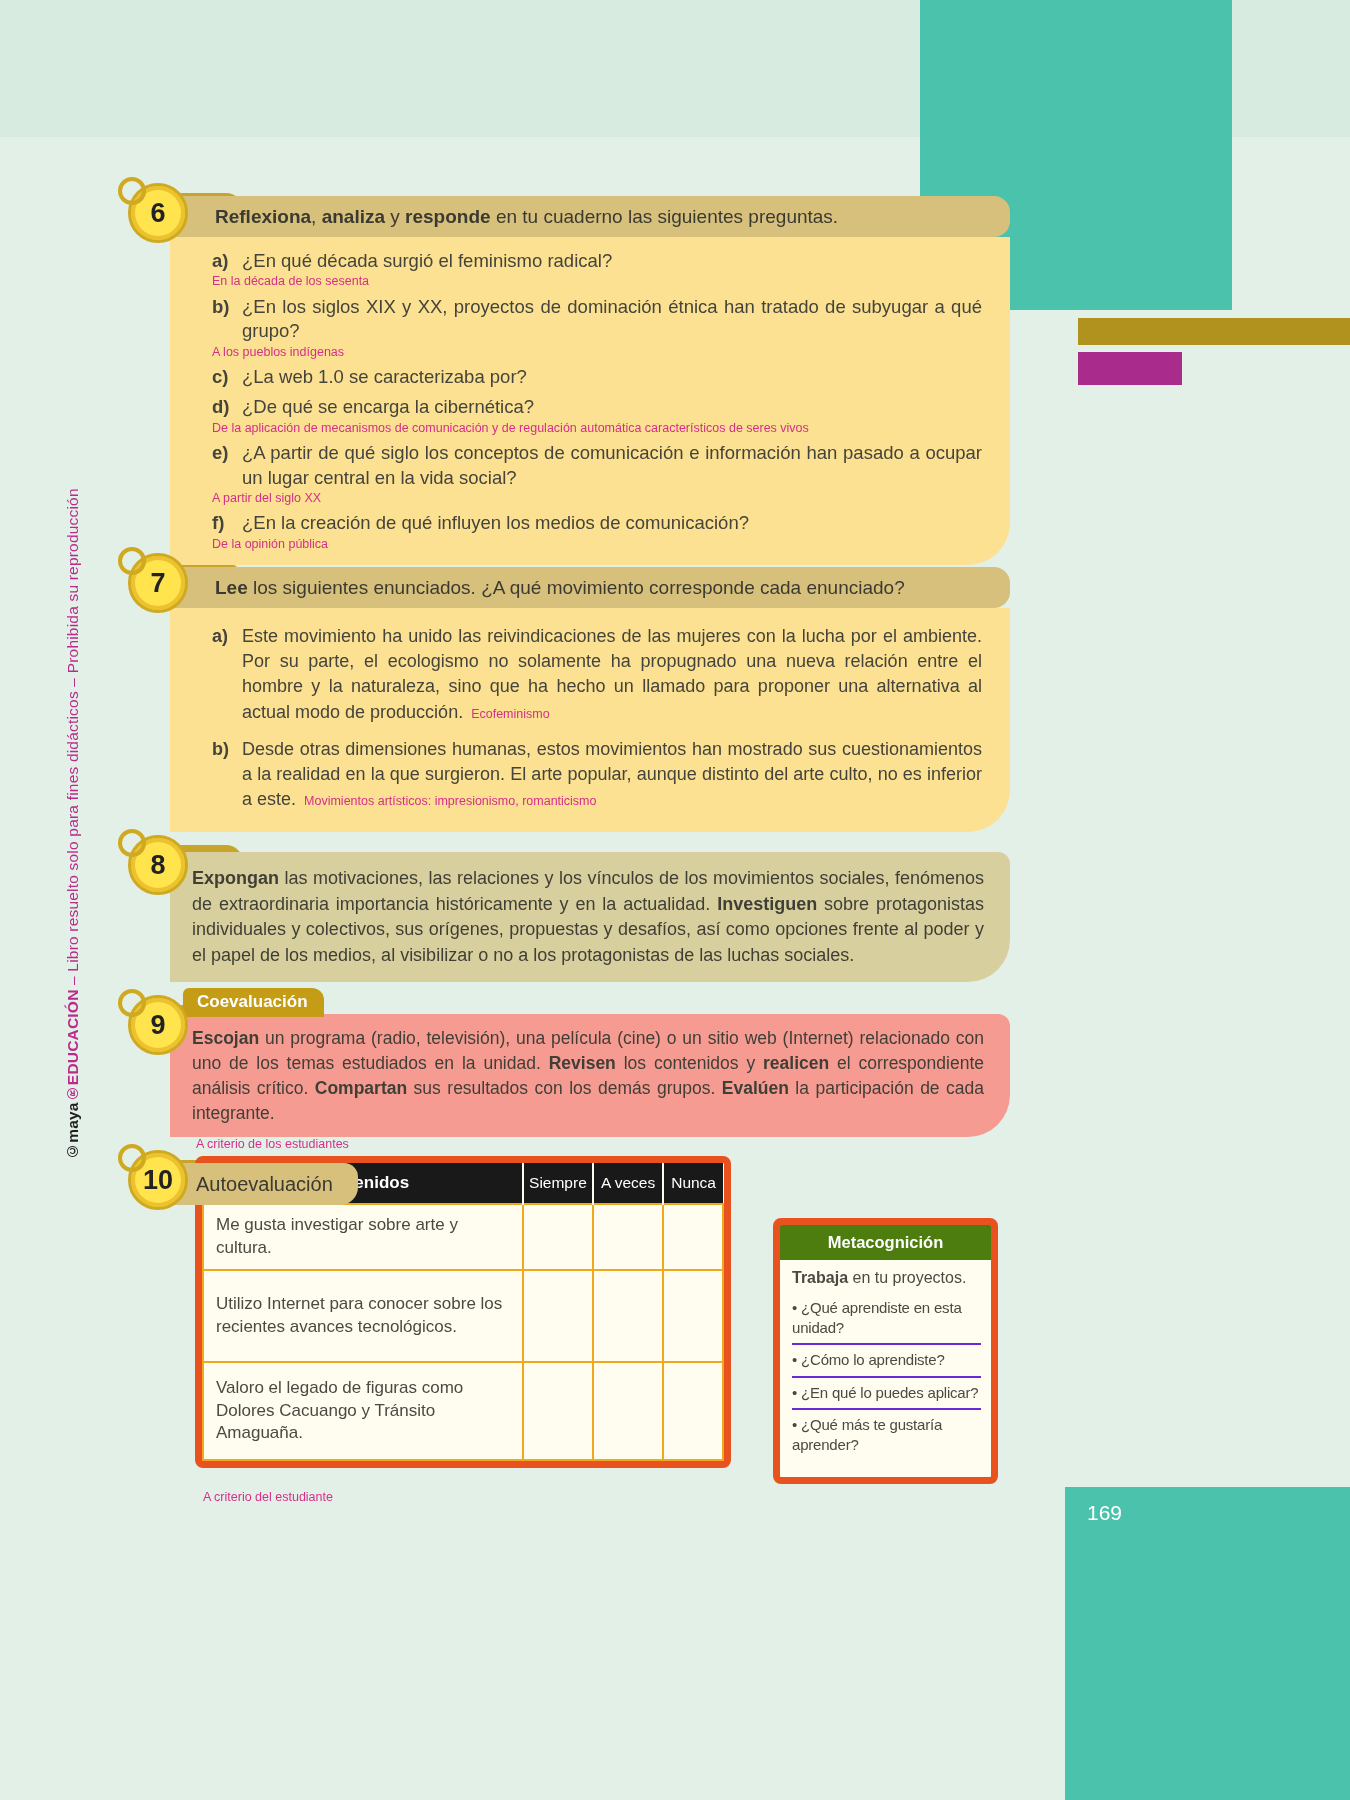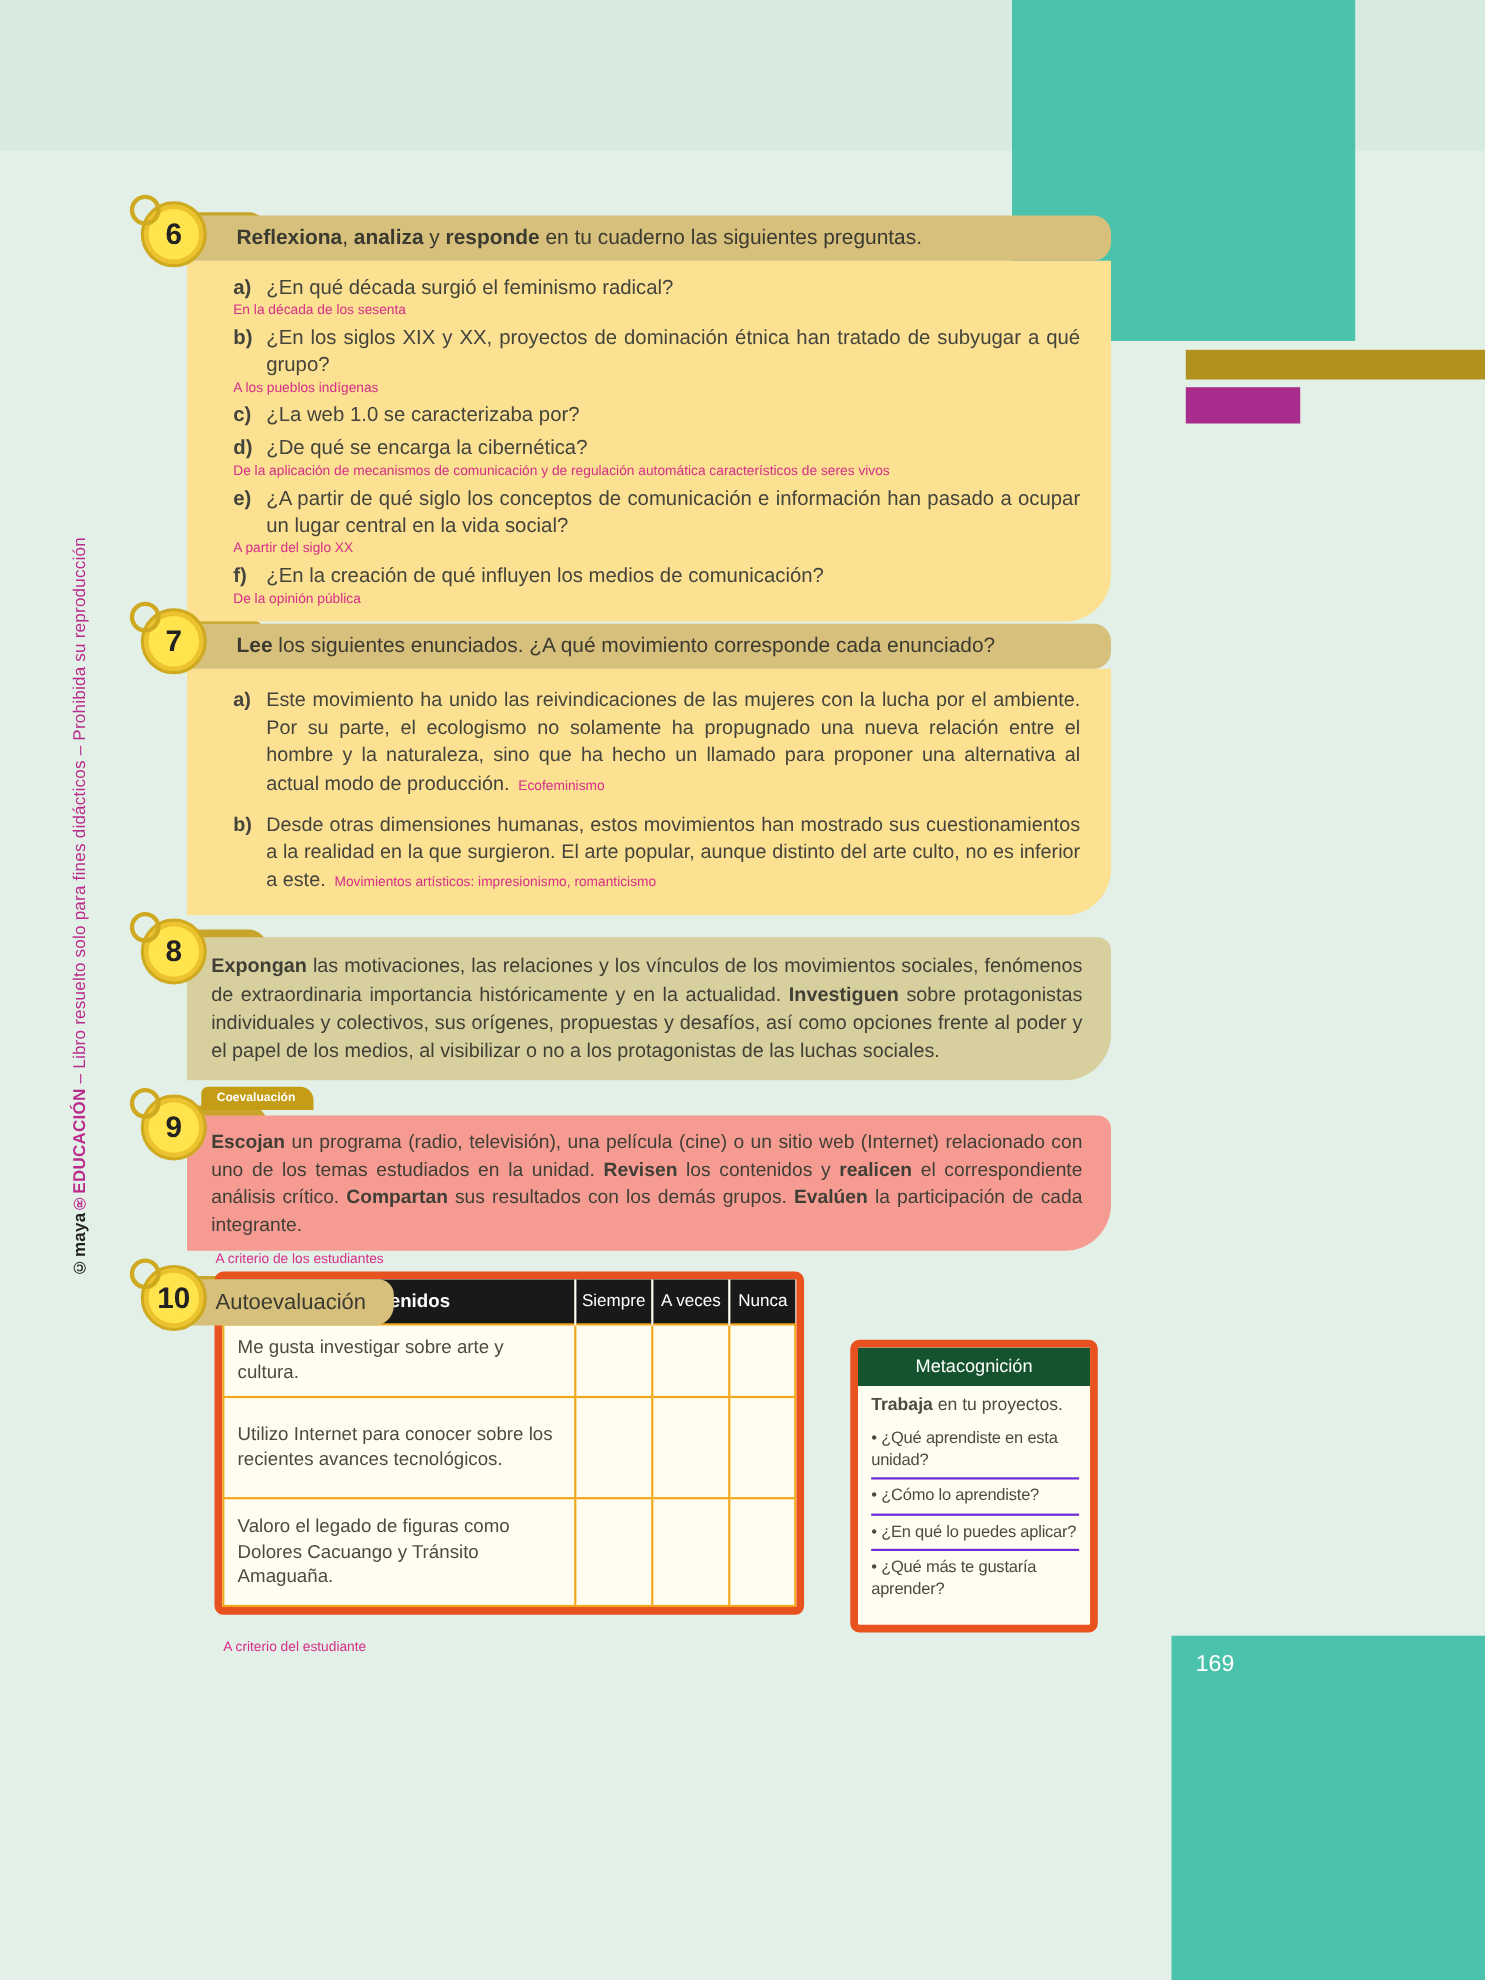--- a/index.html
+++ b/index.html
@@ -41,39 +41,39 @@
   .qa{margin-bottom:6px;font-size:18.5px;line-height:1.32;}
   .qa7{margin-bottom:12px;font-size:18px;line-height:1.4;}
   .qrow{display:flex;}
   .letter{flex:0 0 30px;font-weight:bold;}
   .qtext{flex:1;text-align:justify;}
   .answer{font-size:12.5px;color:#d62f88;line-height:1.15;margin:1px 0 5px 0;}
   .ans-inline{font-size:12.5px;color:#d62f88;margin-left:8px;white-space:nowrap;}
   .par{margin:0;font-size:18px;line-height:1.42;text-align:justify;color:#403f36;}
   .par9{font-size:17.5px;}
   .coeval-tag{position:absolute;left:183px;top:988px;background:#c49c15;color:#fff;font-weight:bold;
-        font-size:11px;padding:4px 16px 5px 14px;border-radius:6px 12px 0 0;z-index:3;}
+        font-size:17px;padding:4px 16px 5px 14px;border-radius:6px 12px 0 0;z-index:3;}
   .loose-answer{position:absolute;font-size:12.5px;color:#d62f88;z-index:2;}
   .ans9{left:196px;top:1137px;}
   .note10{left:203px;top:1490px;}
 
   
   .table-wrap{position:absolute;left:195px;top:1156px;width:536px;background:#fffdf0;
         border:7px solid #e8521e;border-radius:8px;box-sizing:border-box;overflow:hidden;z-index:1;}
   .table-wrap table{width:100%;border-collapse:collapse;table-layout:fixed;}
   .table-wrap th{background:#191919;color:#fff;height:38px;font-size:15.5px;font-weight:normal;text-align:center;}
   .table-wrap th.first{font-weight:bold;font-size:17px;}
   .table-wrap th + th{border-left:2px solid #fffdf0;}
   .table-wrap td{border:2px solid #f0a81c;font-size:17px;color:#4b4a42;padding:6px 12px;vertical-align:middle;line-height:1.35;}
   .r1 td{height:52px;} .r2 td{height:78px;} .r3 td{height:84px;}
 
   
   .meta-wrap{position:absolute;left:773px;top:1218px;width:225px;height:266px;background:#fffdf0;
         border:7px solid #e8521e;border-radius:8px;box-sizing:border-box;overflow:hidden;z-index:1;}
-  .meta-header{background:#14532d;color:#fff;font-weight:normal;text-align:center;font-size:16.5px;padding:8px 0;}
+  .meta-header{background:#4d7c0f;color:#fff;font-weight:bold;text-align:center;font-size:16.5px;padding:8px 0;}
   .meta-body{padding:8px 10px 6px 12px;color:#4b4a42;}
   .meta-intro{font-size:16px;line-height:1.3;margin-bottom:4px;}
   .meta-bullet{font-size:15px;line-height:1.35;padding:5px 0;border-bottom:2px solid #6d28d9;letter-spacing:-.2px;}
   .meta-bullet:last-child{border-bottom:none;}
   .meta-bullet::before{content:"• ";}
 </style>
 </head>
 <body>
 
 <div class="page">

